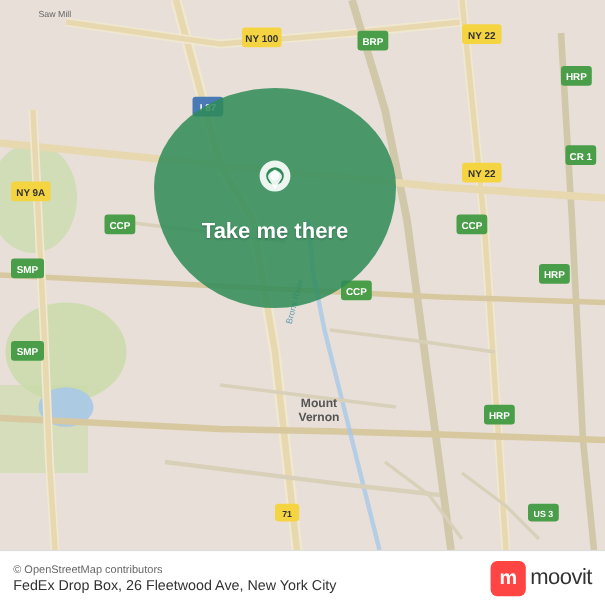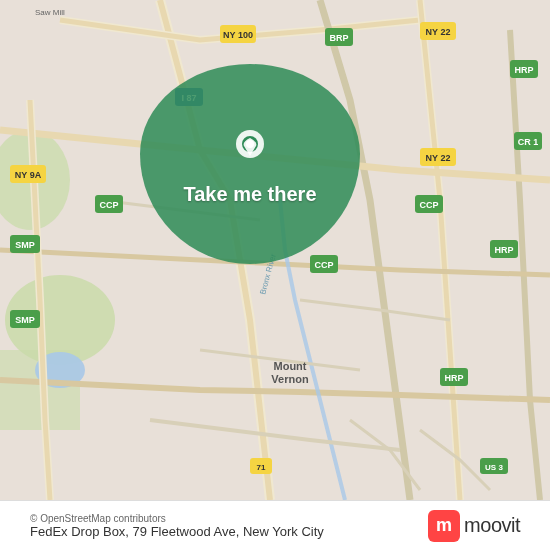--- a/index.html
+++ b/index.html
@@ -22,21 +22,21 @@
 
     
     .map-svg {
       width: 100%;
       height: 100%;
     }
 
     
     .take-me-there-overlay {
       position: absolute;
-      top: 64px;
+      top: 80px;
       left: 140px;
       width: 220px;
       height: 200px;
       background: rgba(46, 139, 87, 0.85);
       border-radius: 50% 50% 50% 50% / 45% 45% 55% 55%;
       display: flex;
       flex-direction: column;
       align-items: center;
       justify-content: center;
       cursor: pointer;
@@ -59,21 +59,21 @@
     }
 
     
     .bottom-bar {
       width: 550px;
       height: 50px;
       background: white;
       display: flex;
       align-items: center;
       justify-content: space-between;
-      padding: 0 30px;
+      padding: 0 12px;
       border-top: 1px solid #ddd;
     }
 
     .bottom-left {
       display: flex;
       flex-direction: column;
     }
 
     .copyright-text {
       font-size: 10px;
@@ -224,21 +224,21 @@
         <path d="M22 30 L16 20 Q14 16 22 12 Q30 16 28 20 Z" fill="white" opacity="0.9"></path>
       </svg>
     </div>
     <span class="take-me-there-text">Take me there</span>
   </div>
 </div>
 
 <div class="bottom-bar">
   <div class="bottom-left">
     <span class="copyright-text">© OpenStreetMap contributors</span>
-    <span class="address-text">FedEx Drop Box, 79 Fleetwood Ave, New York City</span>
+    <span class="address-text">FedEx Drop Box, 26 Fleetwood Ave, New York City</span>
   </div>
   <div class="moovit-logo">
     <div class="moovit-m">
       <span>m</span>
     </div>
     <span class="moovit-text">moovit</span>
   </div>
 </div>
 
 </body></html>

